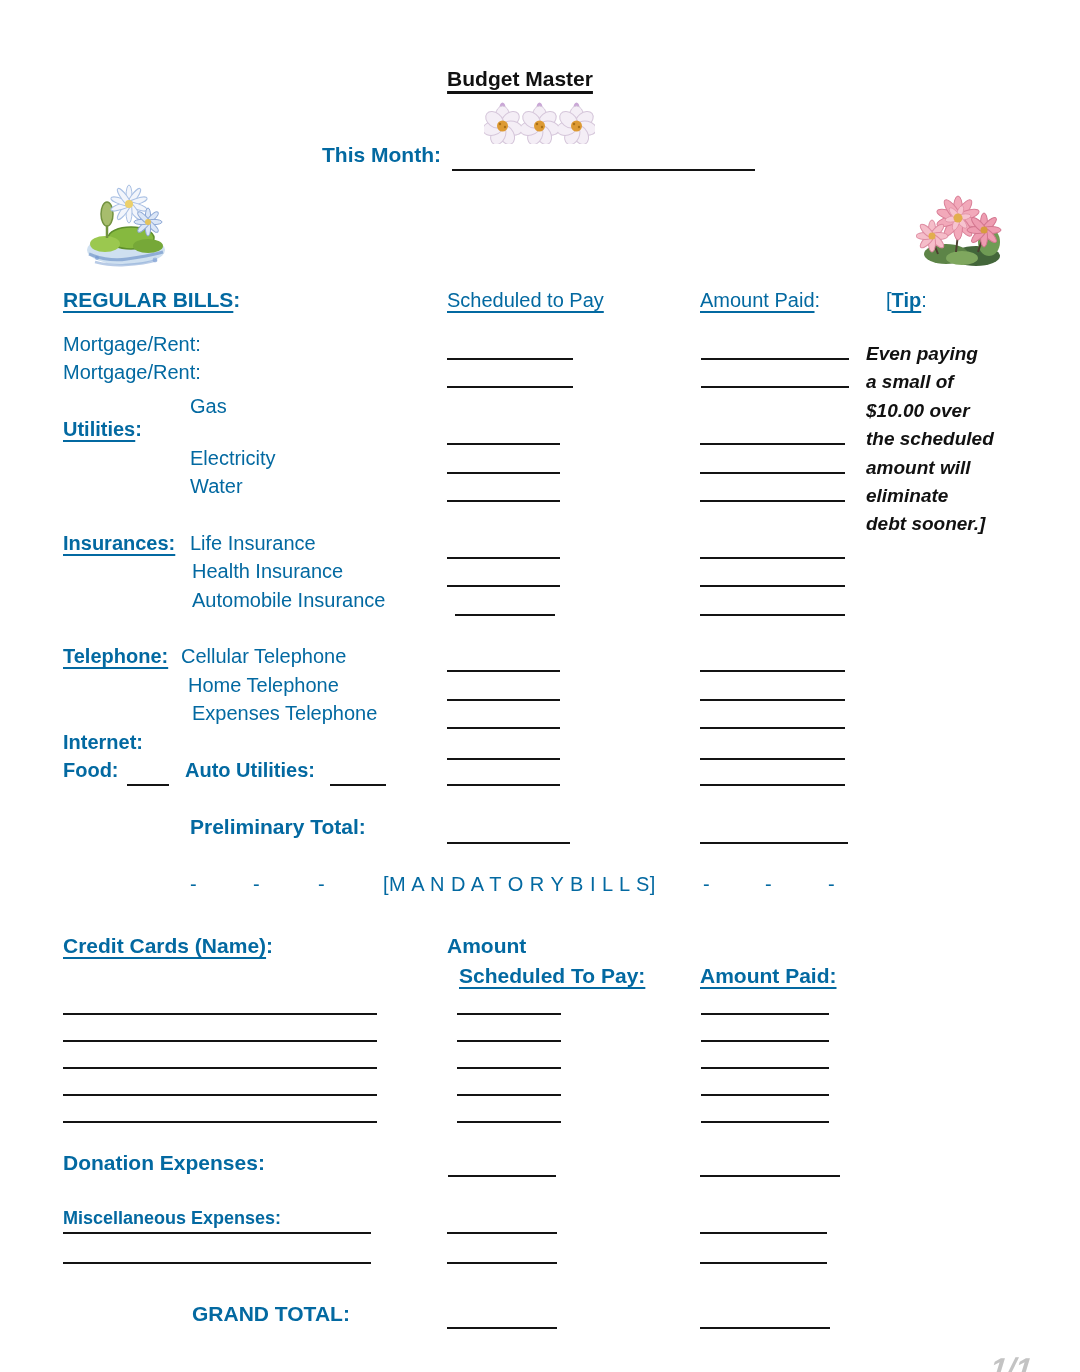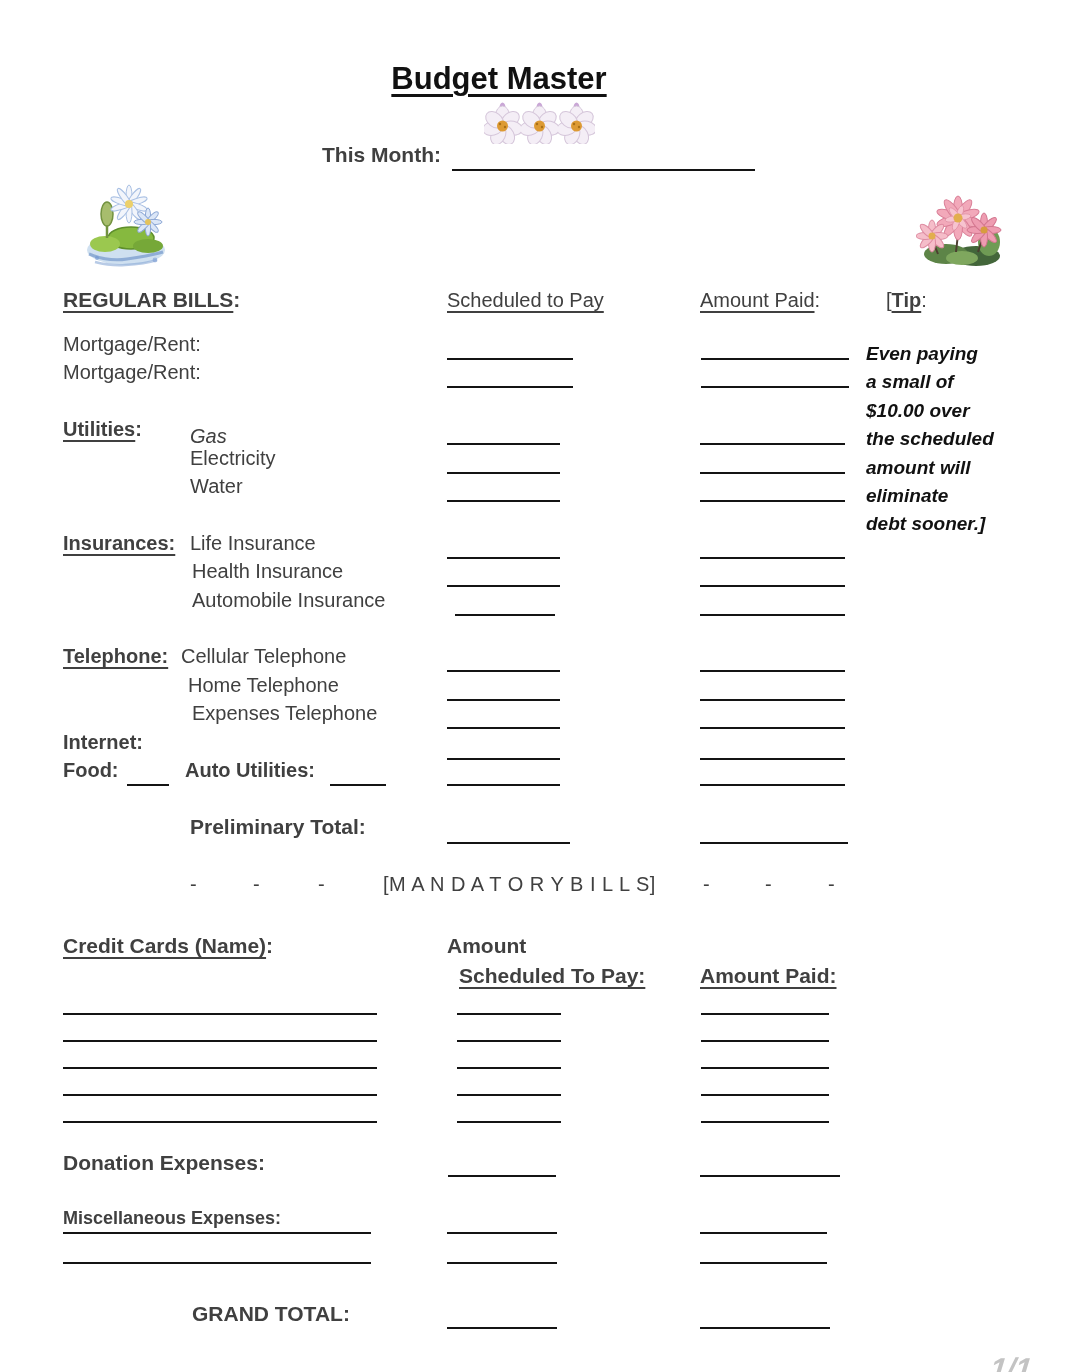--- a/index.html
+++ b/index.html
@@ -1,27 +1,27 @@
 <!DOCTYPE html>
 <html><head>
 <meta charset="utf-8">
 <style>
   html,body { margin:0; padding:0; }
   body {
     width:1080px; height:1372px; position:relative; overflow:hidden;
     background:#ffffff; color:#111111;
     font-family:"Liberation Sans", sans-serif;
   }
-  .t { position:absolute; font-size:20px; line-height:28px; white-space:nowrap; color:#404040; }
+  .t { position:absolute; font-size:20px; line-height:28px; white-space:nowrap; color:#0369a1; }
   .b { font-weight:700; }
   .u { text-decoration:underline; text-decoration-thickness:2px; text-underline-offset:4px; }
   .blank { position:absolute; border-bottom:2px solid #141414; }
   .title {
     position:absolute; top:62px; left:0; width:998px; text-align:center;
-    font-size:31px; font-weight:700; line-height:34px;
+    font-size:21px; font-weight:700; line-height:34px;padding-left:21px;
   }
   .title .u { text-decoration-thickness:3px; text-underline-offset:5px; }
   .blossoms { position:absolute; top:102px; left:484px; display:flex; gap:0; }
   .tipblock {
     position:absolute; left:866px; top:340px; width:170px;
     font-size:19px; font-weight:700; font-style:italic; line-height:28.4px;
   }
   .divider { font-size:20px; line-height:26px; letter-spacing:0.5px; }
   .pagenum {
     position:absolute; left:990px; top:1352px; color:#c3c3c3;
@@ -194,21 +194,21 @@
 
 <span class="t" style="left:63px; top:330px;">Mortgage/Rent:</span>
 <span class="blank" style="left:447px; top:332px; width:126px; height:26px;"></span>
 <span class="blank" style="left:701px; top:332px; width:148px; height:26px;"></span>
 
 <span class="t" style="left:63px; top:358px;">Mortgage/Rent:</span>
 <span class="blank" style="left:447px; top:360px; width:126px; height:26px;"></span>
 <span class="blank" style="left:701px; top:360px; width:148px; height:26px;"></span>
 
 <span class="t b" style="left:63px; top:415px;"><span class="u">Utilities</span><span>:</span></span>
-<span class="t" style="left:190px; top:422px;font-style:italic;">Gas</span>
+<span class="t" style="left:190px; top:392px;">Gas</span>
 <span class="blank" style="left:447px; top:417px; width:113px; height:26px;"></span>
 <span class="blank" style="left:700px; top:417px; width:145px; height:26px;"></span>
 
 <span class="t" style="left:190px; top:444px;">Electricity</span>
 <span class="blank" style="left:447px; top:446px; width:113px; height:26px;"></span>
 <span class="blank" style="left:700px; top:446px; width:145px; height:26px;"></span>
 
 <span class="t" style="left:190px; top:472px;">Water</span>
 <span class="blank" style="left:447px; top:474px; width:113px; height:26px;"></span>
 <span class="blank" style="left:700px; top:474px; width:145px; height:26px;"></span>

